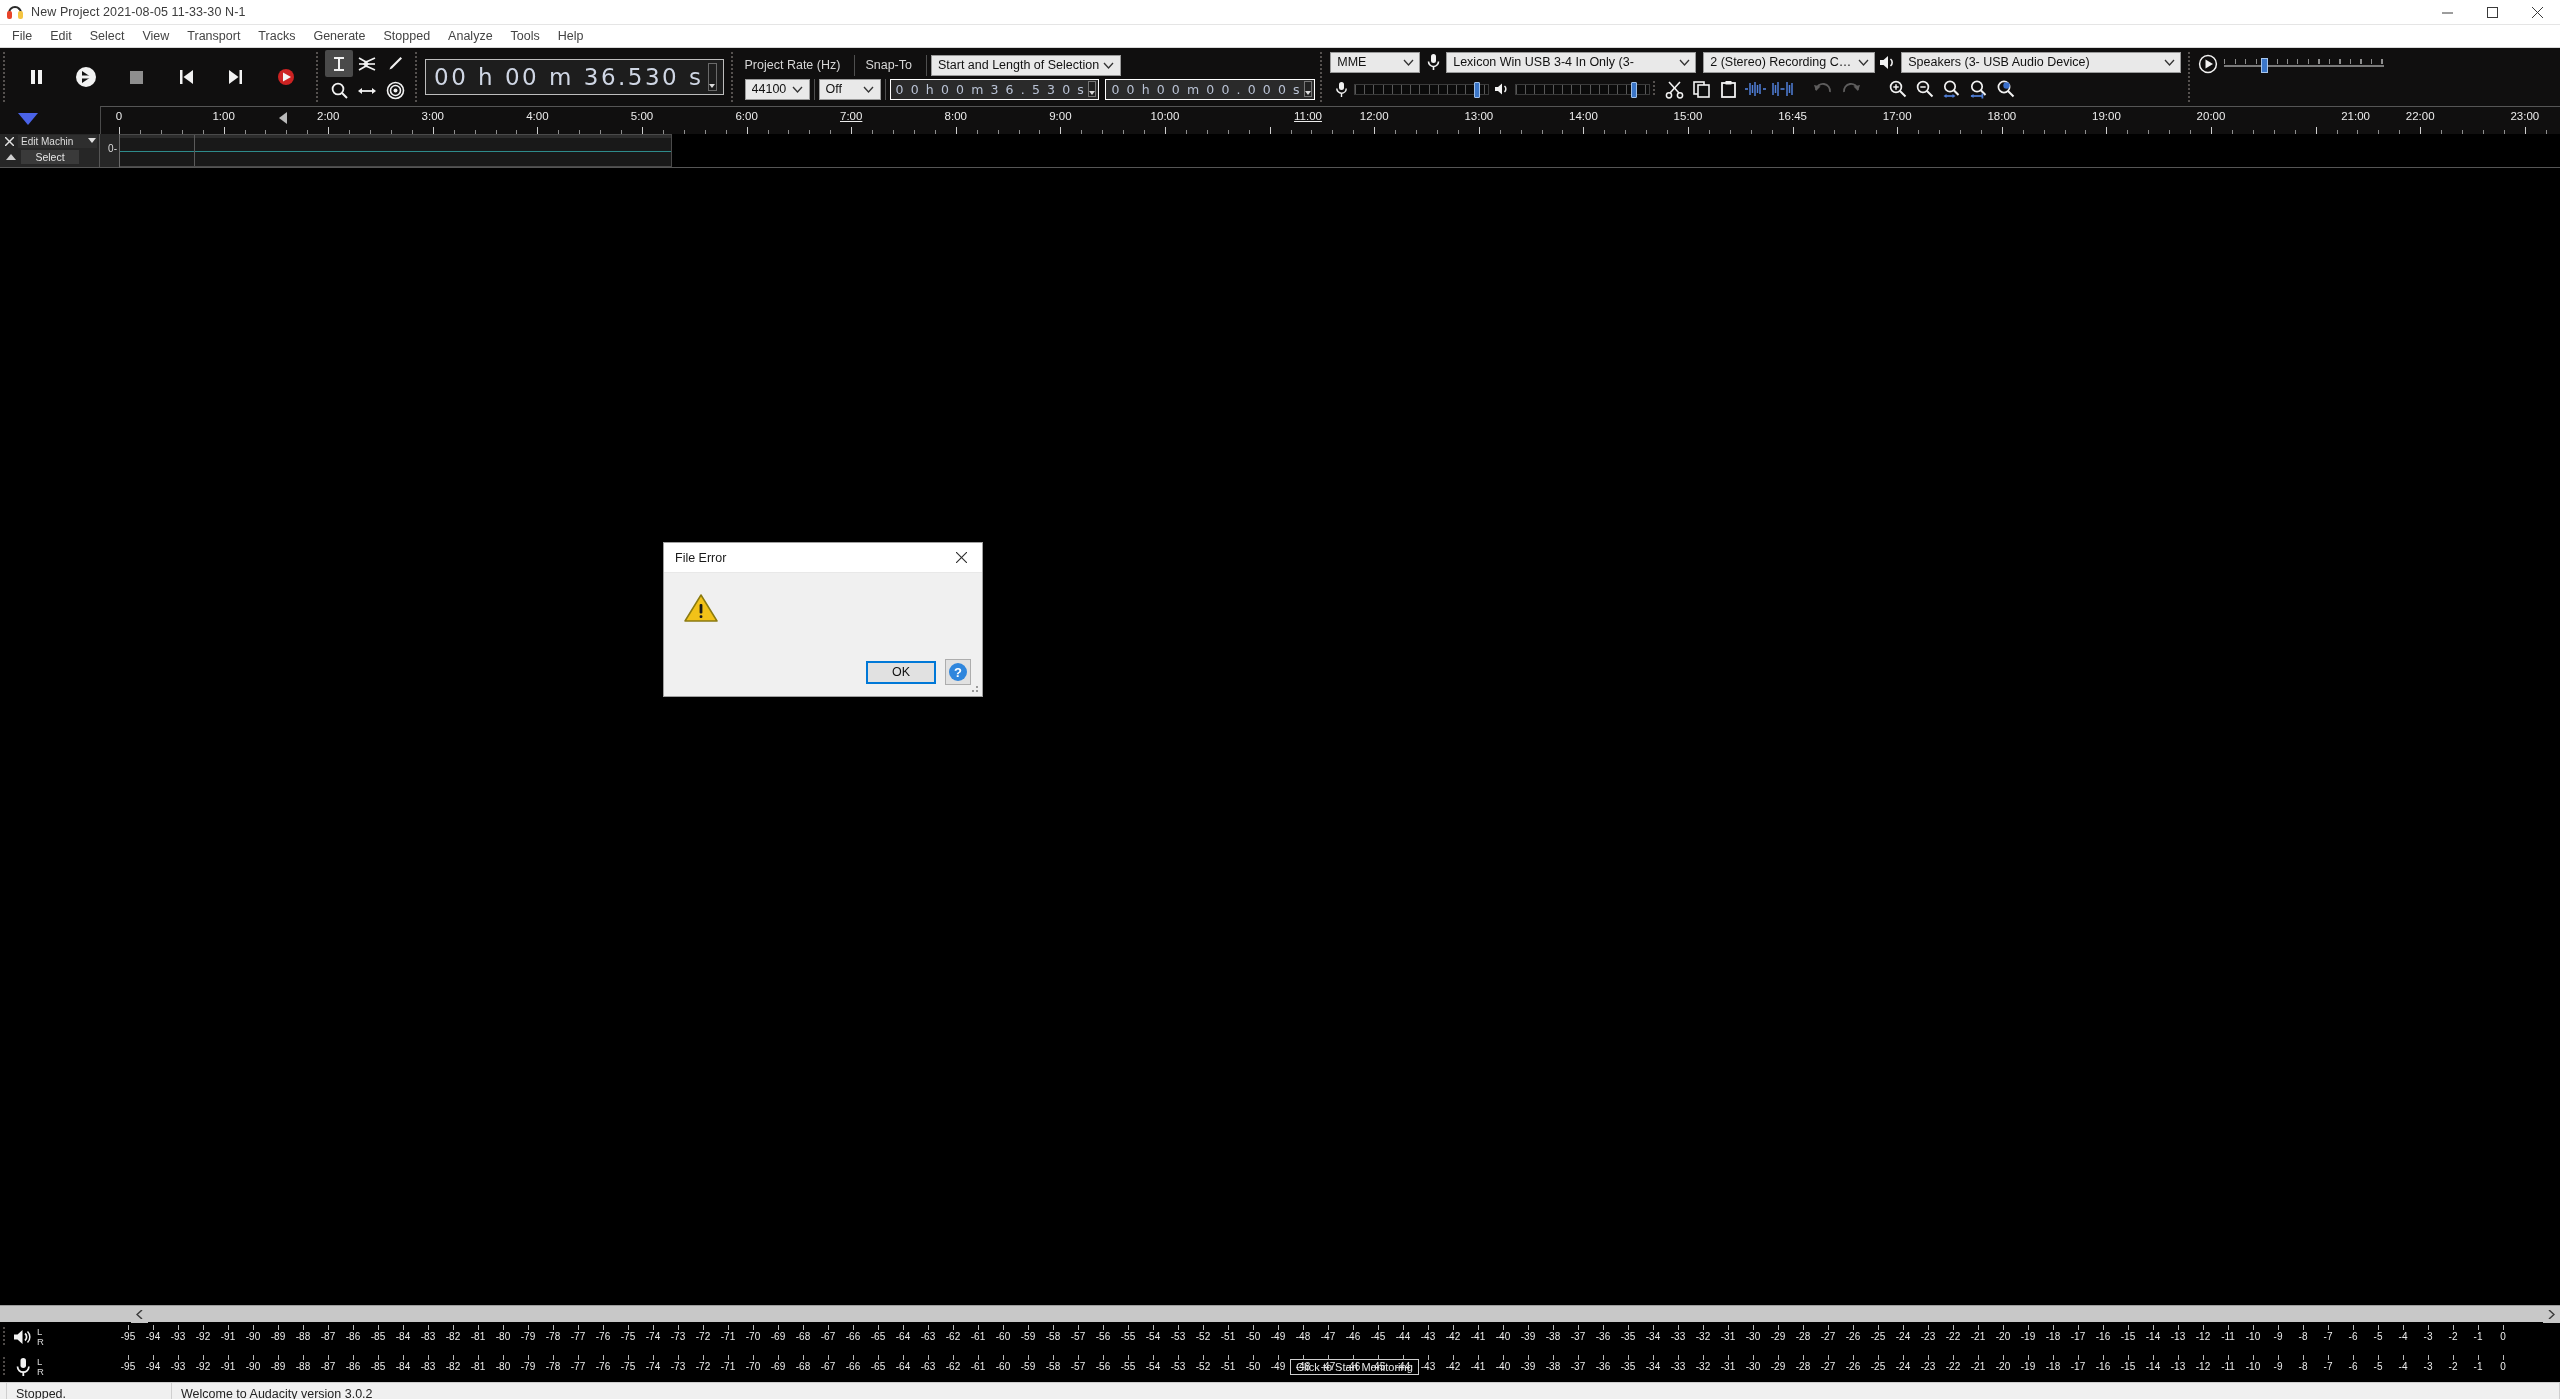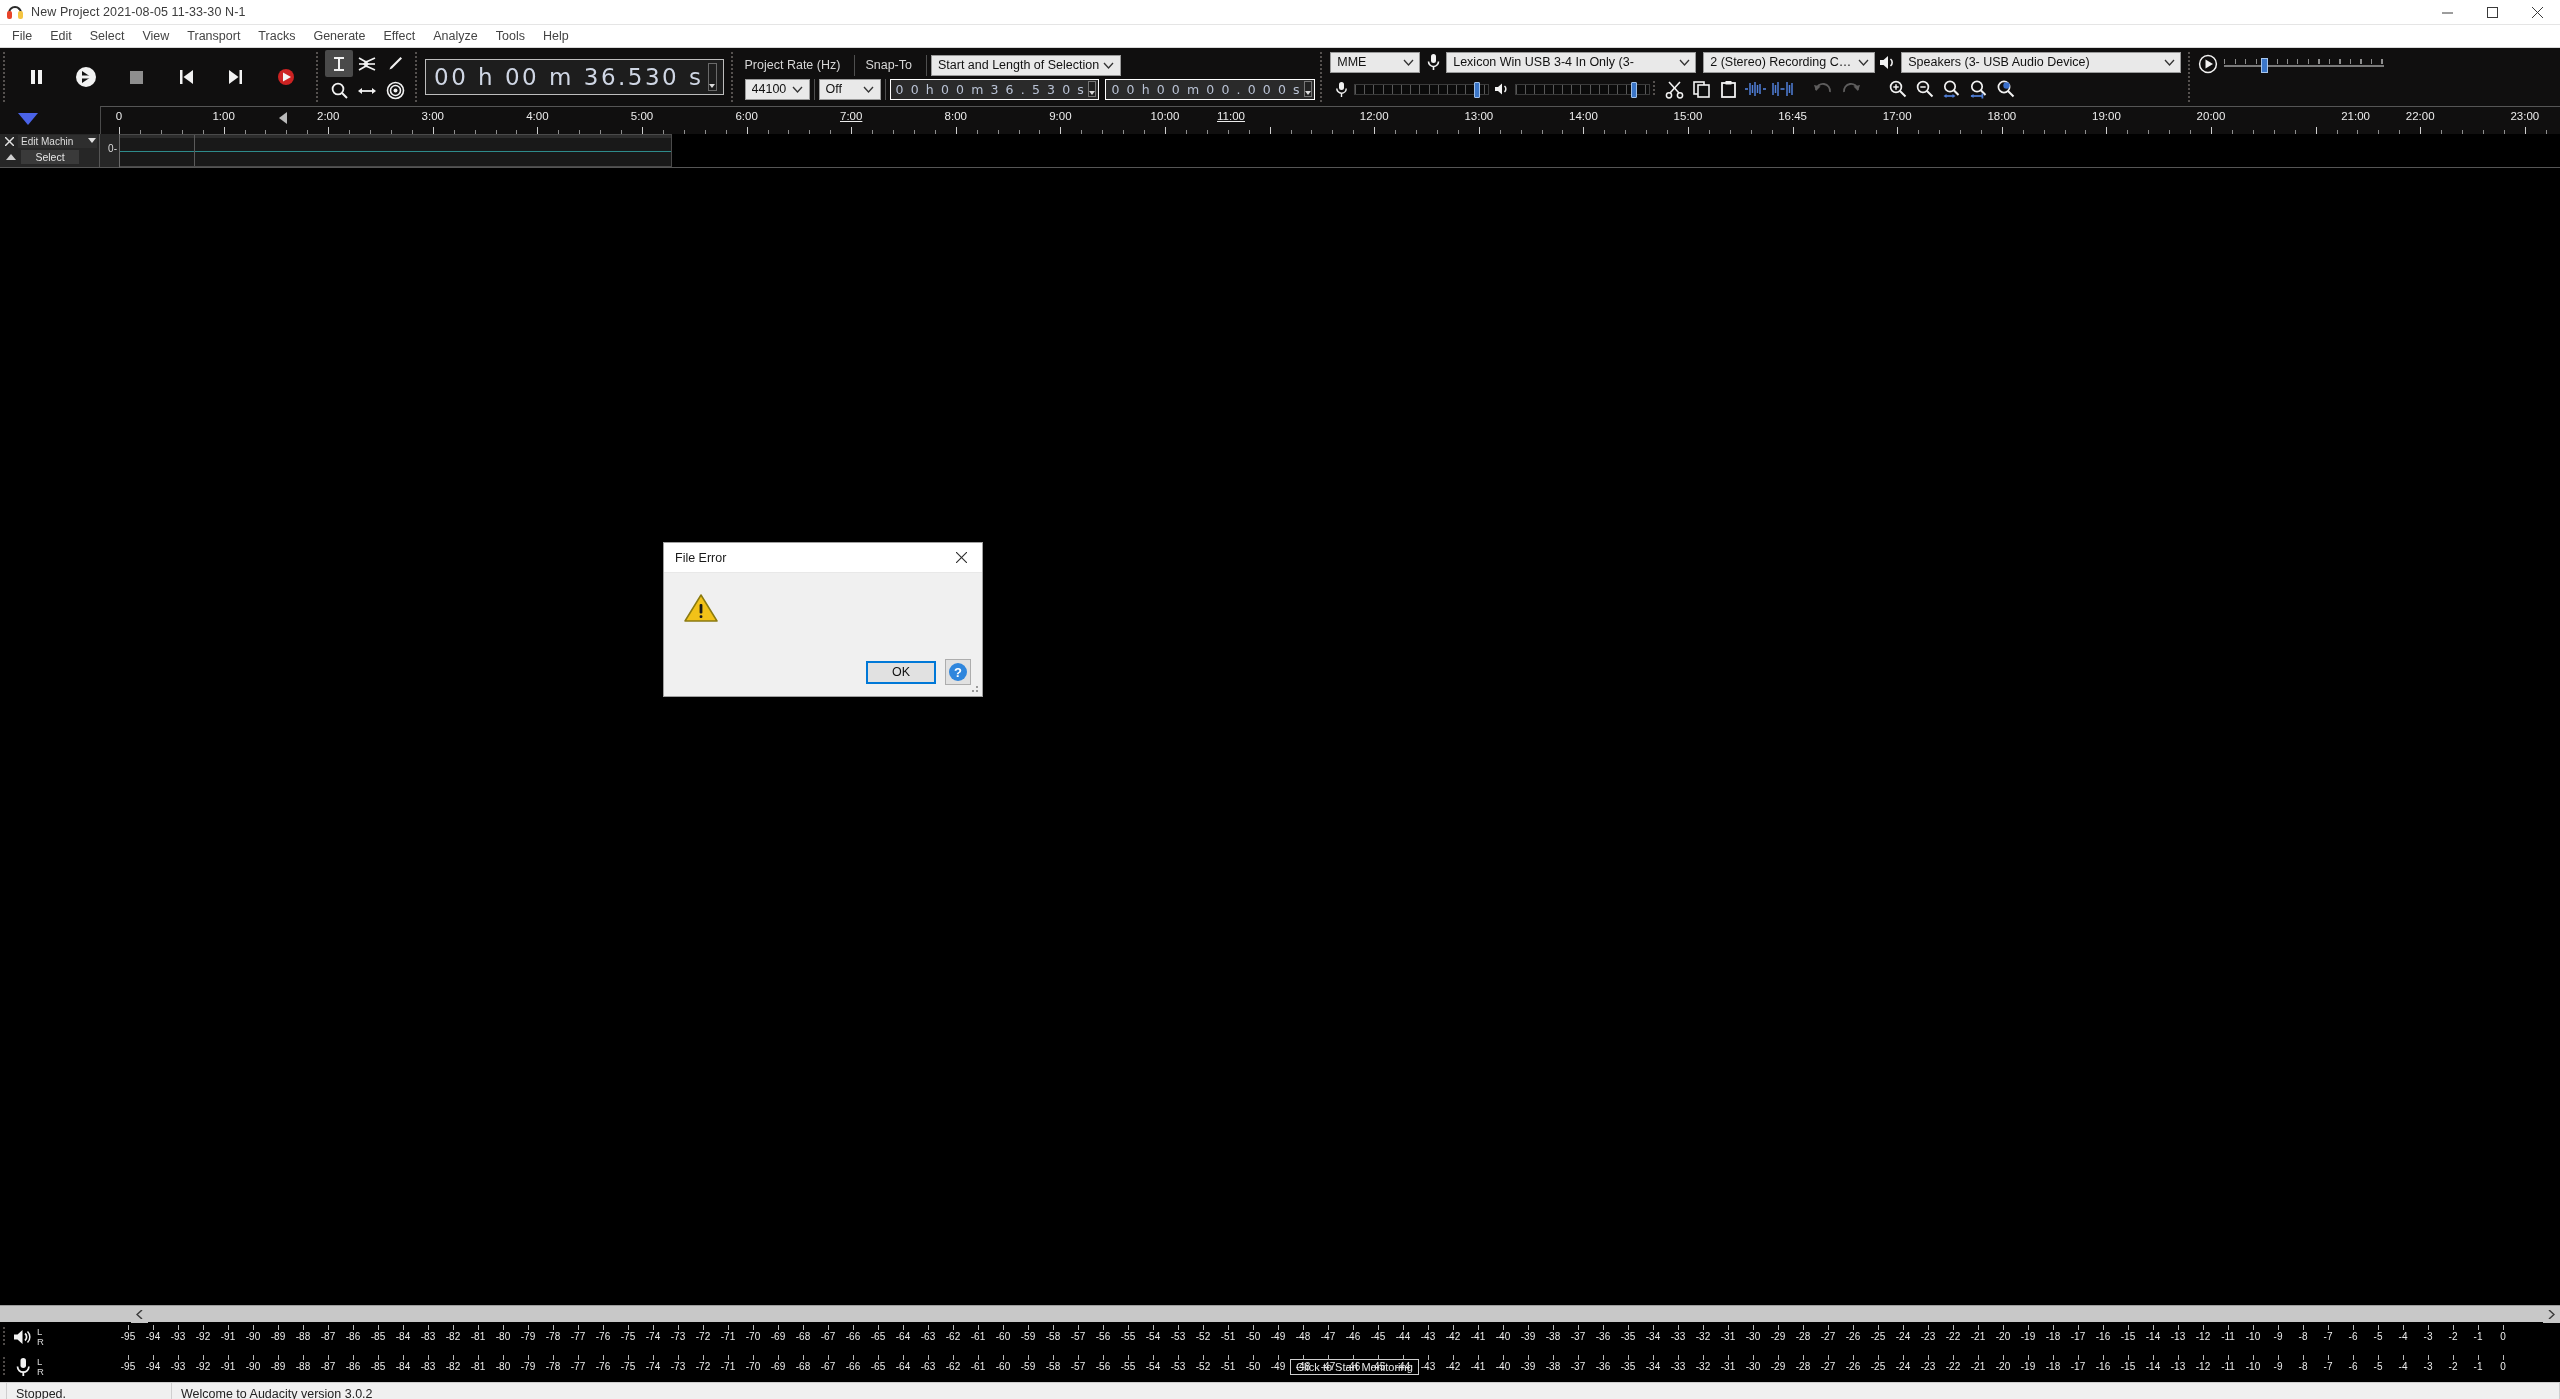--- a/index.html
+++ b/index.html
@@ -459,21 +459,21 @@
 </div>
 
 <div class="menubar">
   <div class="menu-item">File</div>
   <div class="menu-item">Edit</div>
   <div class="menu-item">Select</div>
   <div class="menu-item">View</div>
   <div class="menu-item">Transport</div>
   <div class="menu-item">Tracks</div>
   <div class="menu-item">Generate</div>
-  <div class="menu-item">Effect</div>
+  <div class="menu-item">Stopped</div>
   <div class="menu-item">Analyze</div>
   <div class="menu-item">Tools</div>
   <div class="menu-item">Help</div>
 </div>
 
 <div class="toolbars">
 
   <div class="grip"></div>
   <div class="transport">
     <div class="tp-btn">
@@ -876,21 +876,21 @@
       <div class="tick-minor" style="left: 1001.24px;"></div>
       <div class="tick-minor" style="left: 1022.16px;"></div>
       <div class="tick-minor" style="left: 1043.08px;"></div>
       <div class="tick-major" style="left: 1064px;"></div>
       <div class="rlabel" style="left: 1064px;">10:00</div>
       <div class="tick-minor" style="left: 1084.92px;"></div>
       <div class="tick-minor" style="left: 1105.84px;"></div>
       <div class="tick-minor" style="left: 1126.76px;"></div>
       <div class="tick-minor" style="left: 1147.68px;"></div>
       <div class="tick-major" style="left: 1168.6px;"></div>
-      <div class="rlabel" style="left: 1130px; text-decoration: underline;">11:00</div>
+      <div class="rlabel" style="left: 1207px; text-decoration: underline;">11:00</div>
       <div class="tick-minor" style="left: 1189.52px;"></div>
       <div class="tick-minor" style="left: 1210.44px;"></div>
       <div class="tick-minor" style="left: 1231.36px;"></div>
       <div class="tick-minor" style="left: 1252.28px;"></div>
       <div class="tick-major" style="left: 1273.2px;"></div>
       <div class="rlabel" style="left: 1273.2px;">12:00</div>
       <div class="tick-minor" style="left: 1294.12px;"></div>
       <div class="tick-minor" style="left: 1315.04px;"></div>
       <div class="tick-minor" style="left: 1335.96px;"></div>
       <div class="tick-minor" style="left: 1356.88px;"></div>

